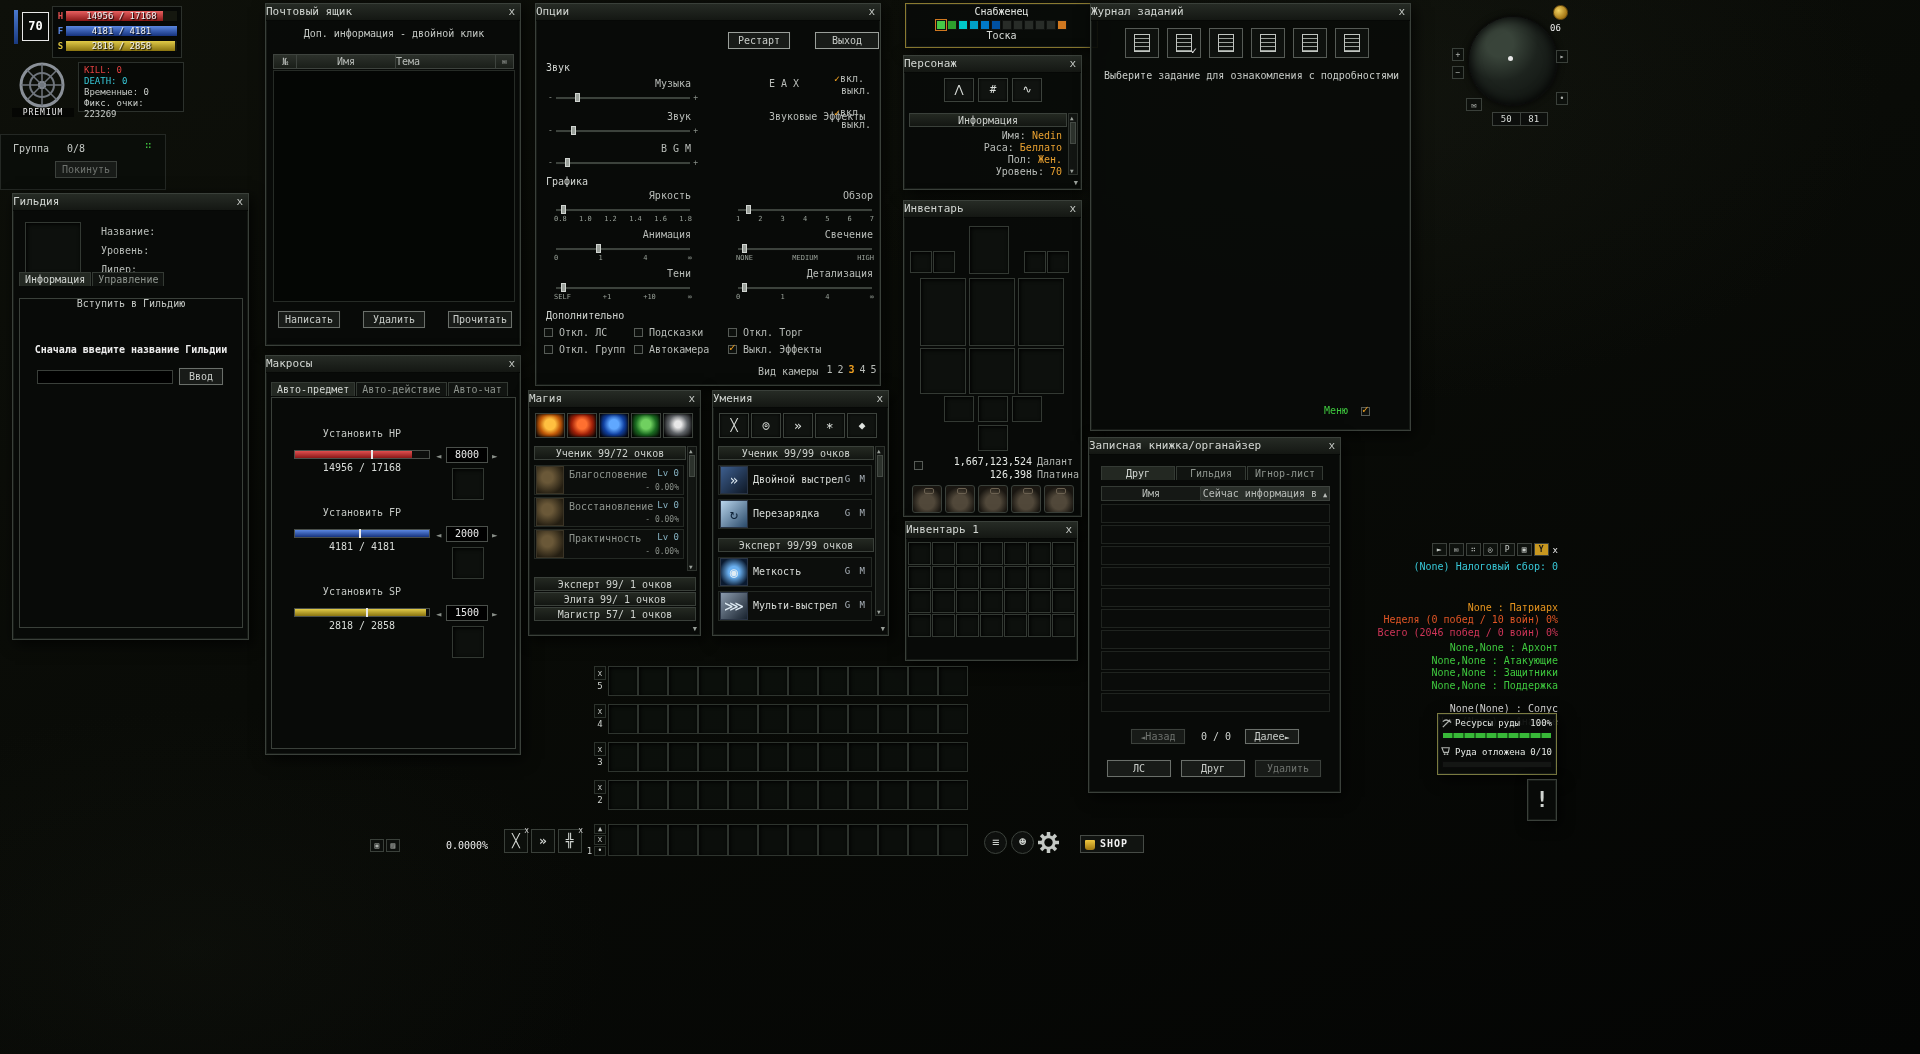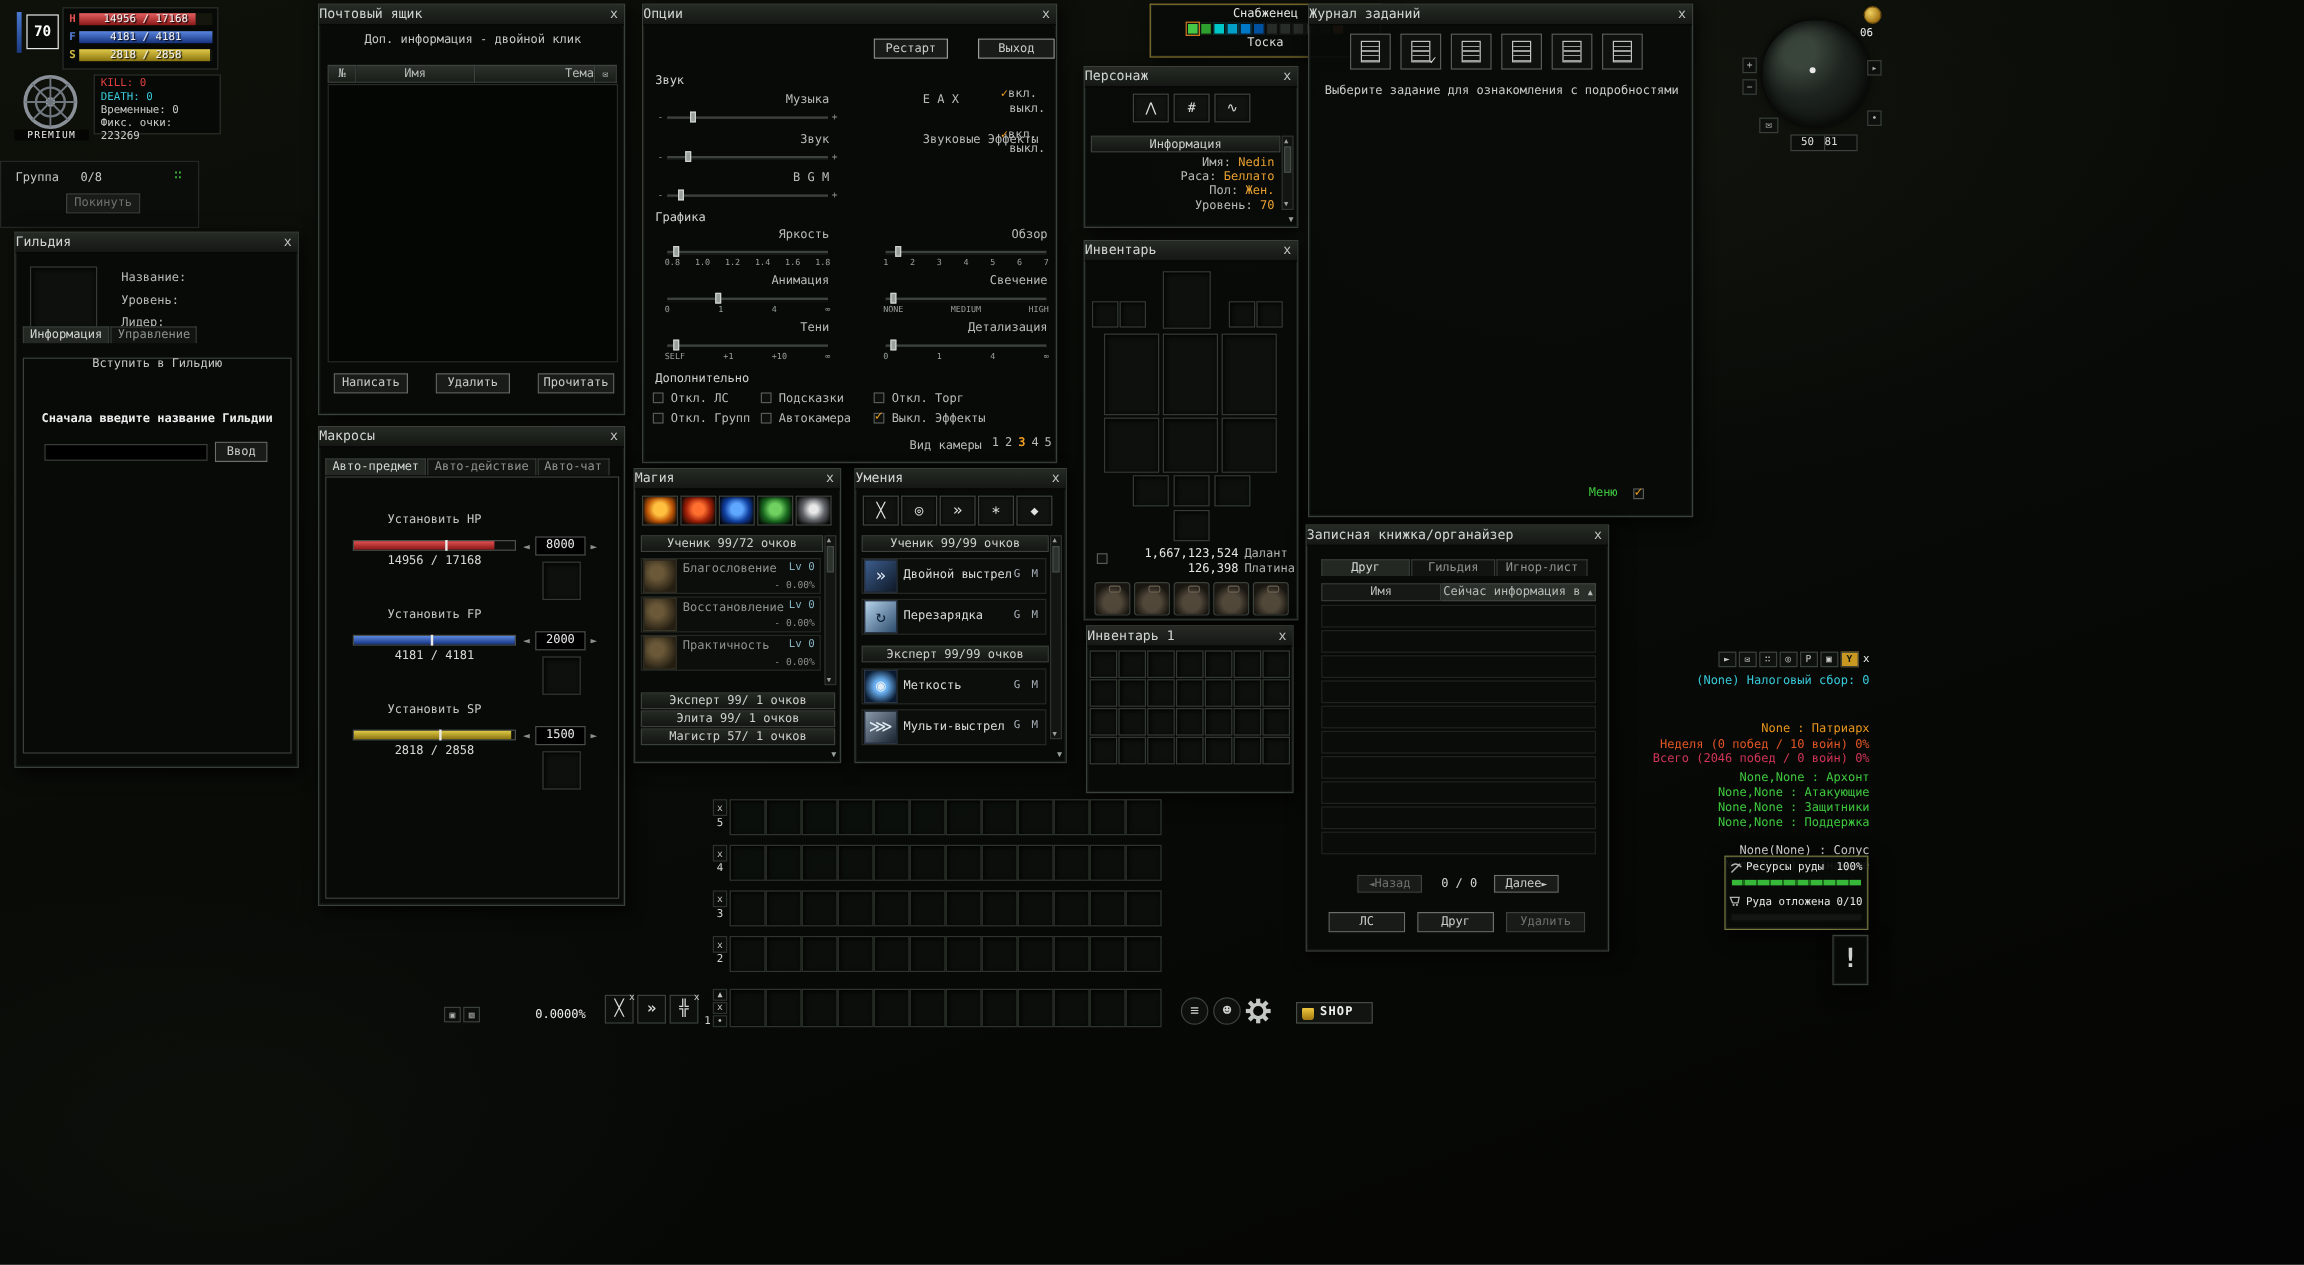--- a/index.html
+++ b/index.html
@@ -164,21 +164,21 @@
   <input class="abs" style="left: 24px; top: 176px; width: 136px; height: 14px; background: rgb(0, 0, 0); border: 1px solid rgb(58, 63, 58); color: rgb(224, 224, 224); font: 10px &quot;DejaVu Sans Mono&quot;, monospace;">
   <button class="btn" style="left:166px;top:174px;width:44px">Ввод</button>
 </div>
 
 <div class="panel" id="p-mail" style="left:265px;top:3px;width:256px;height:343px">
   <div class="tbar"><span>Почтовый ящик</span><span class="x">x</span></div>
   <div class="abs" style="left:0;top:24px;width:256px;text-align:center;color:#c4c8c4">Доп. информация - двойной клик</div>
   <div class="abs" style="left:7px;top:50px;display:flex">
     <span style="width:24px;height:15px;background:linear-gradient(#2c312b,#1a1e19);border:1px solid #3e433e;text-align:center;line-height:13px">№</span>
     <span style="width:99px;height:15px;background:linear-gradient(#2c312b,#1a1e19);border:1px solid #3e433e;border-left:none;text-align:center;line-height:13px">Имя</span>
-    <span style="width:100px;height:15px;background:linear-gradient(#2c312b,#1a1e19);border:1px solid #3e433e;border-left:none;text-align:right;line-height:13px">Тема</span>
+    <span style="width:100px;height:15px;background:linear-gradient(#2c312b,#1a1e19);border:1px solid #3e433e;border-left:none;text-align:left;line-height:13px">Тема</span>
     <span style="width:18px;height:15px;background:linear-gradient(#2c312b,#1a1e19);border:1px solid #3e433e;border-left:none;text-align:center;line-height:13px;font-size:8px">✉</span>
   </div>
   <div class="abs" style="left:7px;top:66px;width:242px;height:232px;background:rgba(2,3,2,.55);border:1px solid #262b26"></div>
   <button class="btn" style="left:12px;top:307px;width:62px">Написать</button>
   <button class="btn" style="left:97px;top:307px;width:62px">Удалить</button>
   <button class="btn" style="left:182px;top:307px;width:64px">Прочитать</button>
 </div>
 
 <div class="panel" id="p-macros" style="left:265px;top:355px;width:256px;height:400px">
   <div class="tbar"><span>Макросы</span><span class="x">x</span></div>
@@ -403,21 +403,21 @@
     <span class="gm">G M</span>
   </div>
   <div class="sprow" style="top:200px">
     <span class="skicon" style="background:linear-gradient(135deg,#8a9aac,#18222e)">⋙</span>
     <span class="skname">Мульти-выстрел</span>
     <span class="gm">G M</span>
   </div>
   <span class="dd">▼</span>
 </div>
 
-<div class="panel" id="p-supplier" style="left:958px;top:3px;width:193px;height:45px;border-color:#8a7a30">
+<div class="panel" id="p-supplier" style="left:905px;top:3px;width:193px;height:45px;border-color:#8a7a30">
   <div style="text-align:center;color:#e4e8e4;font-size:10px;padding-top:2px">Снабженец</div>
   <div style="text-align:center;margin-top:2px">
     <span class="sq" style="background:#46c846;outline:1px solid #d07820"></span><span class="sq" style="background:#2ea02e"></span><span class="sq" style="background:#00c8c8"></span><span class="sq" style="background:#00a0c8"></span><span class="sq" style="background:#0078c8"></span><span class="sq" style="background:#0050a0"></span><span class="sq" style="background:#282c28"></span><span class="sq" style="background:#282c28"></span><span class="sq" style="background:#282c28"></span><span class="sq" style="background:#282c28"></span><span class="sq" style="background:#282c28"></span><span class="sq" style="background:#d07820"></span>
   </div>
   <div style="text-align:center;color:#d8dcd8">Тоска</div>
 </div>
 
 <div class="panel" id="p-char" style="left:903px;top:55px;width:179px;height:135px">
   <div class="tbar"><span>Персонаж</span><span class="x">x</span></div>
   <div class="el" style="left:40px;top:22px;width:30px;height:24px;background:#101310;color:#dce0dc;text-align:center;line-height:22px;font-size:11px">⋀</div>
@@ -712,17 +712,17 @@
   <div class="abs" style="left:106px;top:23px;color:#ececec;font-size:9px">06</div>
   <div class="abs" style="left:24px;top:16px;width:90px;height:90px;border-radius:50%;border:1px solid #0a0a0a;background:radial-gradient(circle at 35% 30%,#39443a 0 16%,#1d231e 45%,#0b0e0b 100%);box-shadow:inset 0 0 12px #000, 0 0 6px rgba(0,0,0,.8)">
     <span style="position:absolute;left:44%;top:44%;width:5px;height:5px;background:#e8e8e8;border-radius:50%"></span>
   </div>
   <span class="mini" style="left:8px;top:48px;width:12px">+</span>
   <span class="mini" style="left:8px;top:66px;width:12px">−</span>
   <span class="mini" style="left:22px;top:98px;width:16px;font-size:9px">✉</span>
   <div class="abs" style="left:48px;top:112px;width:56px;height:14px;background:#0c0e0c;border:1px solid #3c413c;display:flex">
     <span style="flex:1;text-align:center;color:#d8dcd8;font-size:9px;line-height:12px">50</span>
     <span style="width:1px;background:#3c413c"></span>
-    <span style="flex:1;text-align:left;color:#d8dcd8;font-size:9px;line-height:12px">81</span>
+    <span style="flex:1;text-align:center;color:#d8dcd8;font-size:9px;line-height:12px">81</span>
   </div>
   <span class="mini" style="left:112px;top:50px;width:12px">▸</span>
   <span class="mini" style="left:112px;top:92px;width:12px">•</span>
 </div>
 
 </body></html>

